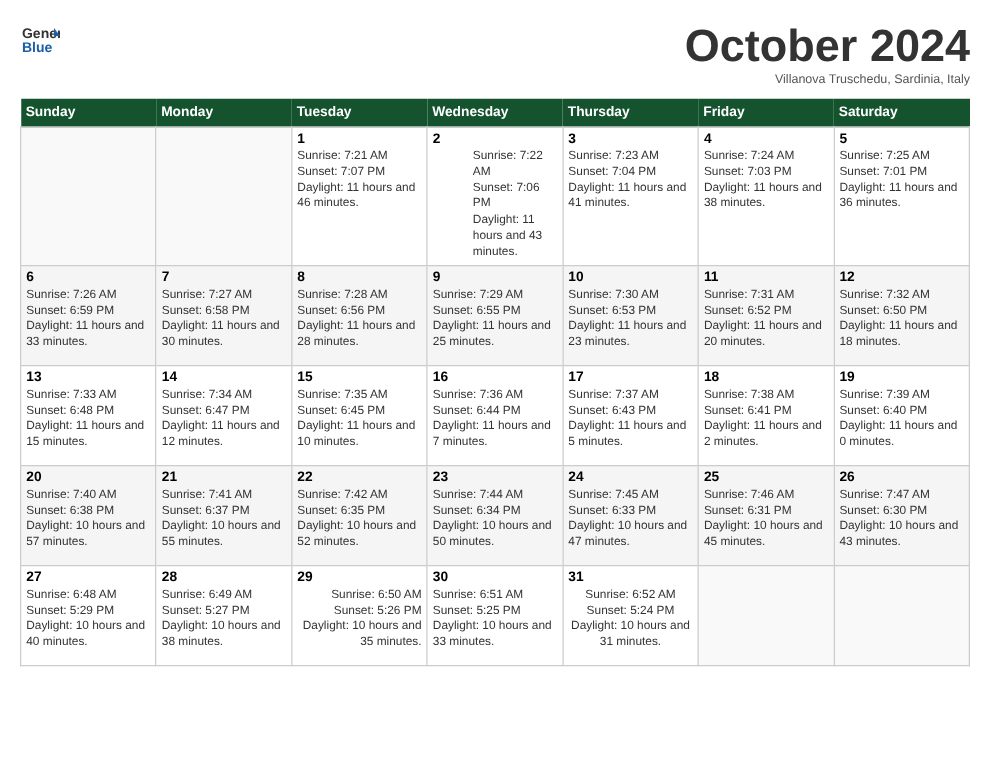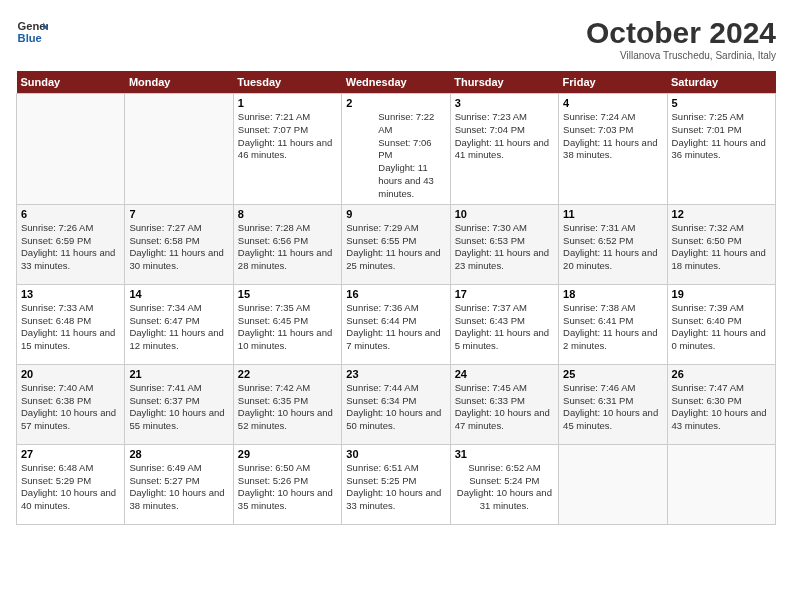--- a/index.html
+++ b/index.html
@@ -22,35 +22,35 @@
       gap: 4px;
     }
     .logo-icon {
       width: 32px;
       height: 32px;
     }
     .title-block {
       text-align: right;
     }
     .month-title {
-      font-size: 30px;
+      font-size: 36px;
       font-weight: bold;
       color: #333;
     }
     .location {
       font-size: 10px;
       color: #555;
     }
     table {
       width: 100%;
       border-collapse: collapse;
       font-size: 10px;
     }
     th {
-      background: #7f1d1d;
+      background: #14532d;
       color: #fff;
       padding: 5px 4px;
       text-align: left;
       font-size: 11px;
     }
     td {
       border: 1px solid #ccc;
       vertical-align: top;
       padding: 3px 4px;
       height: 80px;
@@ -281,21 +281,21 @@
 Daylight: 10 hours and 40 minutes.</div>
         </td>
         <td>
           <div class="day-num">28</div>
           <div class="day-info" style="white-space: pre-line;">Sunrise: 6:49 AM
 Sunset: 5:27 PM
 Daylight: 10 hours and 38 minutes.</div>
         </td>
         <td>
           <div class="day-num">29</div>
-          <div class="day-info" style="white-space: pre-line;">Sunrise: 6:50 AM
+          <div class="day-info" style="white-space: pre-line; text-align: right;">Sunrise: 6:50 AM
 Sunset: 5:26 PM
 Daylight: 10 hours and 35 minutes.</div>
         </td>
         <td>
           <div class="day-num">30</div>
           <div class="day-info" style="white-space: pre-line;">Sunrise: 6:51 AM
 Sunset: 5:25 PM
 Daylight: 10 hours and 33 minutes.</div>
         </td>
         <td>

